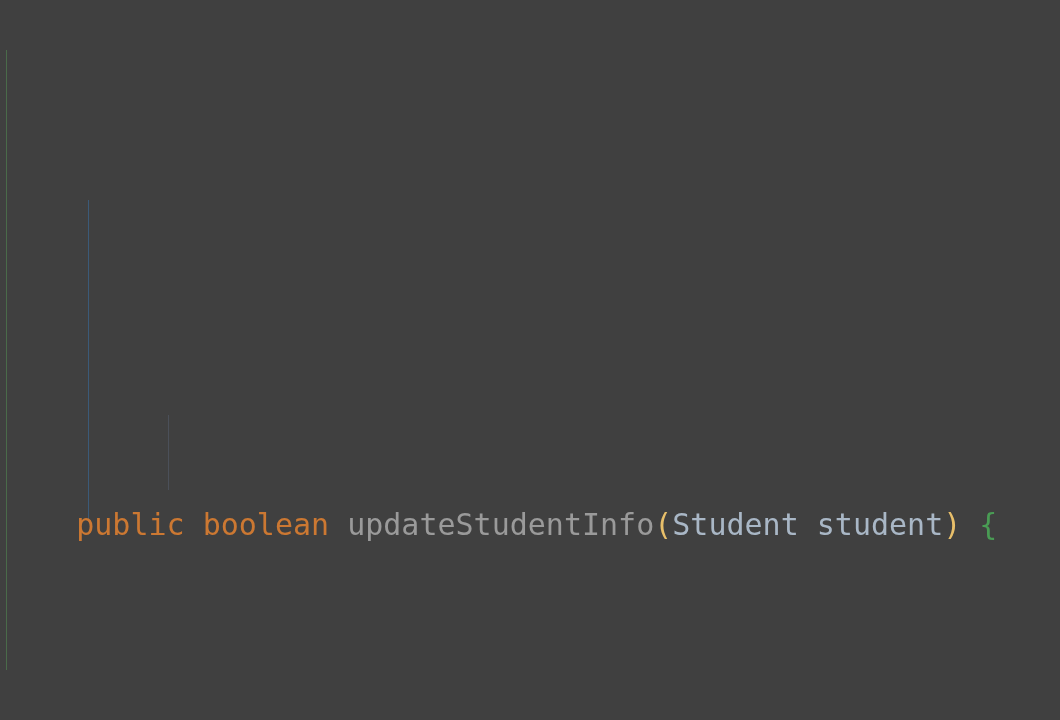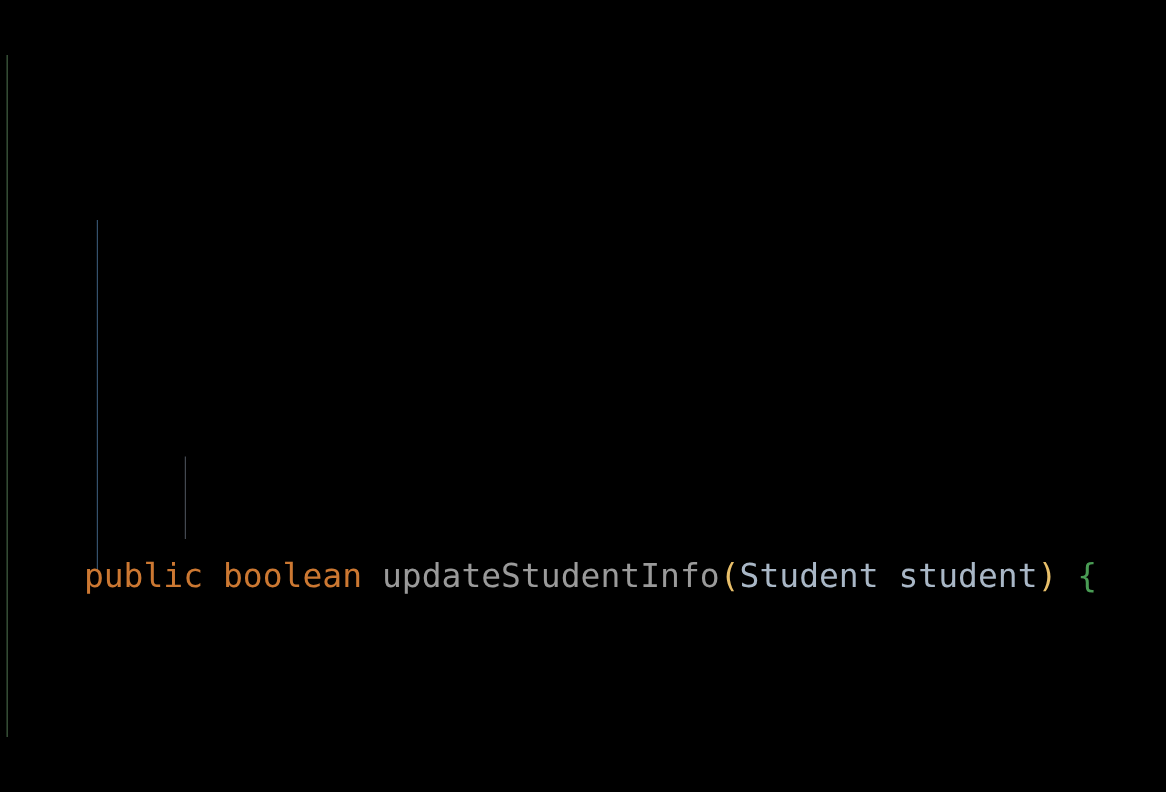--- a/index.html
+++ b/index.html
@@ -11,21 +11,21 @@
     width: 1060px;
     height: 720px;
     overflow: hidden;
     font-family: "DejaVu Sans Mono", "Liberation Mono", monospace;
   }
 
   #editor {
     position: relative;
     width: 1060px;
     height: 720px;
-    background: #000000;
+    background: #404040;
     font-size: 30px;
     line-height: 50px;
     letter-spacing: 0px;
     white-space: pre;
   }
 
   
   .guide {
     position: absolute;
     width: 1px;

